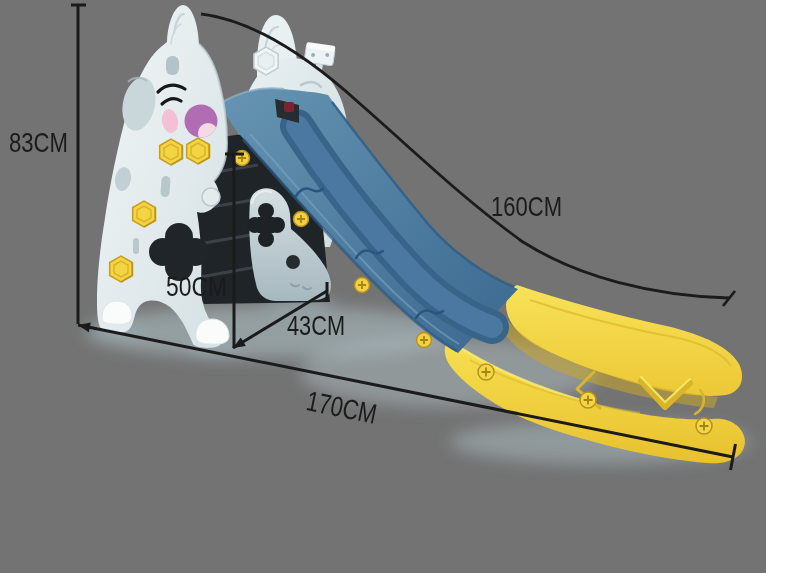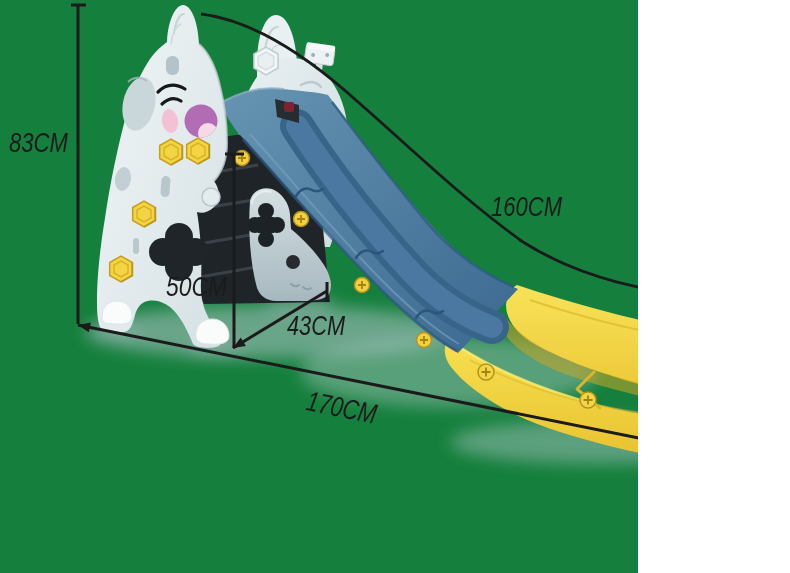--- a/index.html
+++ b/index.html
@@ -1,20 +1,19 @@
 <!DOCTYPE html>
 <html><head>
 <meta charset="utf-8">
 <style>
   html,body{margin:0;padding:0;}
   .stage{
-    width:638px;height:573px;position:relative;overflow:hidden;
-    background:#15803d;
+    width:766px;height:573px;position:relative;overflow:hidden;
+    background:#737373;
     font-family:"Liberation Sans", sans-serif;
-    font-style:italic;
   }
   .stage svg{display:block;width:790px;height:573px;}
   text.dim-label{
     font-family:"Liberation Sans", sans-serif;
     font-size:28px;
     font-weight:500;
     fill:#1b1b1b;
   }
 </style>
 </head>

